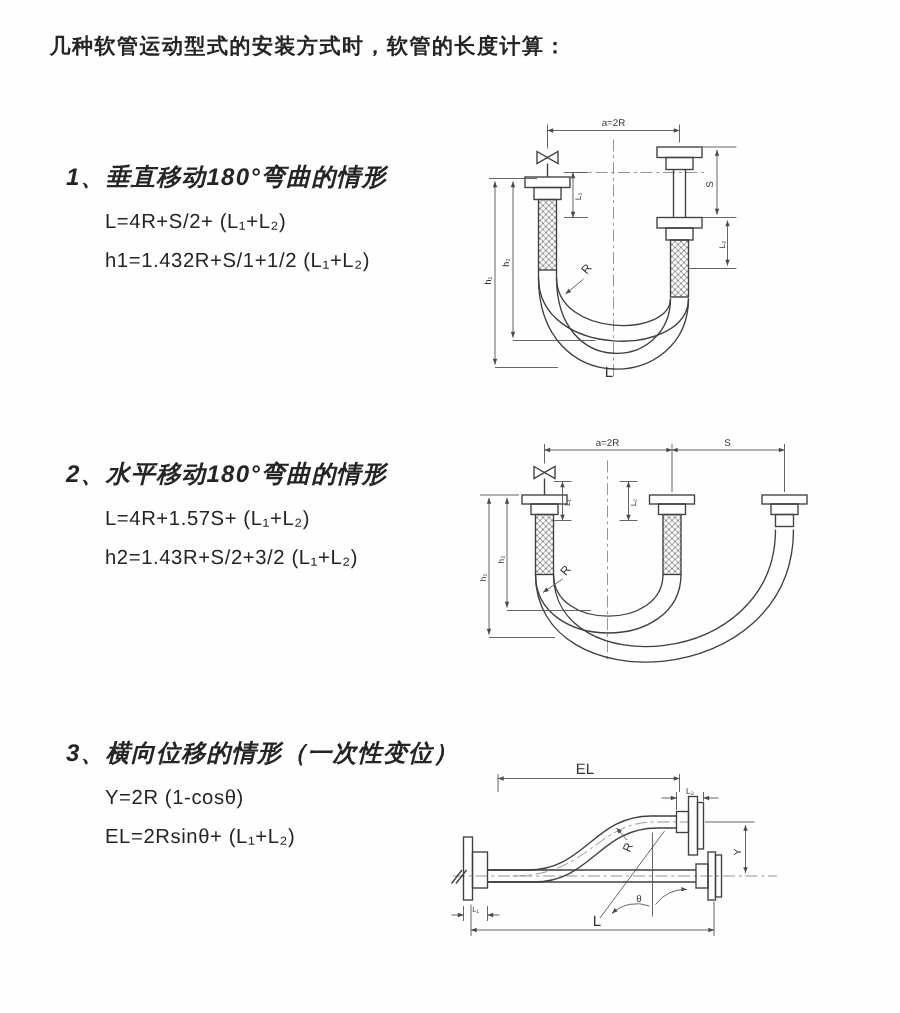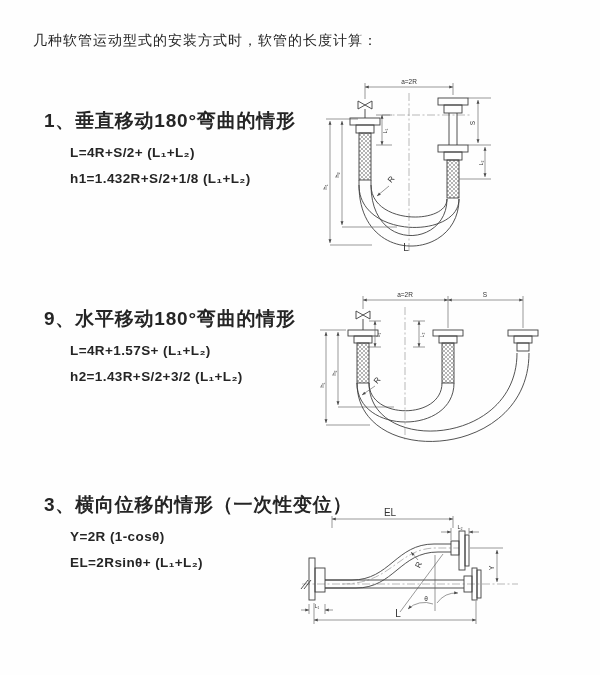--- a/index.html
+++ b/index.html
@@ -1,53 +1,53 @@
 <!DOCTYPE html>
 <html><head>
 <meta charset="utf-8">
 <style>
   html,body{margin:0;padding:0;background:#ffffff;}
   .page{
     position:relative;width:600px;height:675px;background:#fefefe;overflow:hidden;
     font-family:"Liberation Sans","DejaVu Sans",sans-serif;color:#252525;
   }
   .title{
-    position:absolute;left:33px;top:32px;margin:0;
-    font-size:14px;font-weight:normal;letter-spacing:1px;
+    position:absolute;left:33px;top:22px;margin:0;
+    font-size:14px;font-weight:bold;letter-spacing:1px;
   }
   .sec{position:absolute;left:44px;}
   #sec1{top:108px;}
   #sec2{top:306px;}
   #sec3{top:492px;}
-  .heading{font-size:19px;font-weight:bold;letter-spacing:0.8px;}
+  .heading{font-size:16px;font-weight:bold;letter-spacing:0.8px;font-style:italic;}
   .formula{
-    font-size:13.5px;font-weight:bold;letter-spacing:0.4px;
+    font-size:13.5px;font-weight:normal;letter-spacing:0.4px;
     margin:11px 0 0 26px;white-space:nowrap;
   }
   .diagram{position:absolute;}
   #d1{left:312px;top:75px;}
   #d2{left:312px;top:283px;}
   #d3{left:300px;top:508px;}
   svg text{fill:#333;font-family:"Liberation Sans","DejaVu Sans",sans-serif;}
 </style>
 </head>
 <body>
 
 <div class="page">
 
   <h1 class="title">几种软管运动型式的安装方式时，软管的长度计算：</h1>
 
   <section class="sec" id="sec1">
     <div class="heading">1、垂直移动180°弯曲的情形</div>
     <div class="formula">L=4R+S/2+ (L₁+L₂)</div>
-    <div class="formula">h1=1.432R+S/2+1/8 (L₁+L₂)</div>
+    <div class="formula">h1=1.432R+S/1+1/2 (L₁+L₂)</div>
   </section>
 
   <section class="sec" id="sec2">
-    <div class="heading">9、水平移动180°弯曲的情形</div>
+    <div class="heading">2、水平移动180°弯曲的情形</div>
     <div class="formula">L=4R+1.57S+ (L₁+L₂)</div>
     <div class="formula">h2=1.43R+S/2+3/2 (L₁+L₂)</div>
   </section>
 
   <section class="sec" id="sec3">
     <div class="heading">3、横向位移的情形（一次性变位）</div>
     <div class="formula">Y=2R (1-cosθ)</div>
     <div class="formula">EL=2Rsinθ+ (L₁+L₂)</div>
   </section>
 

